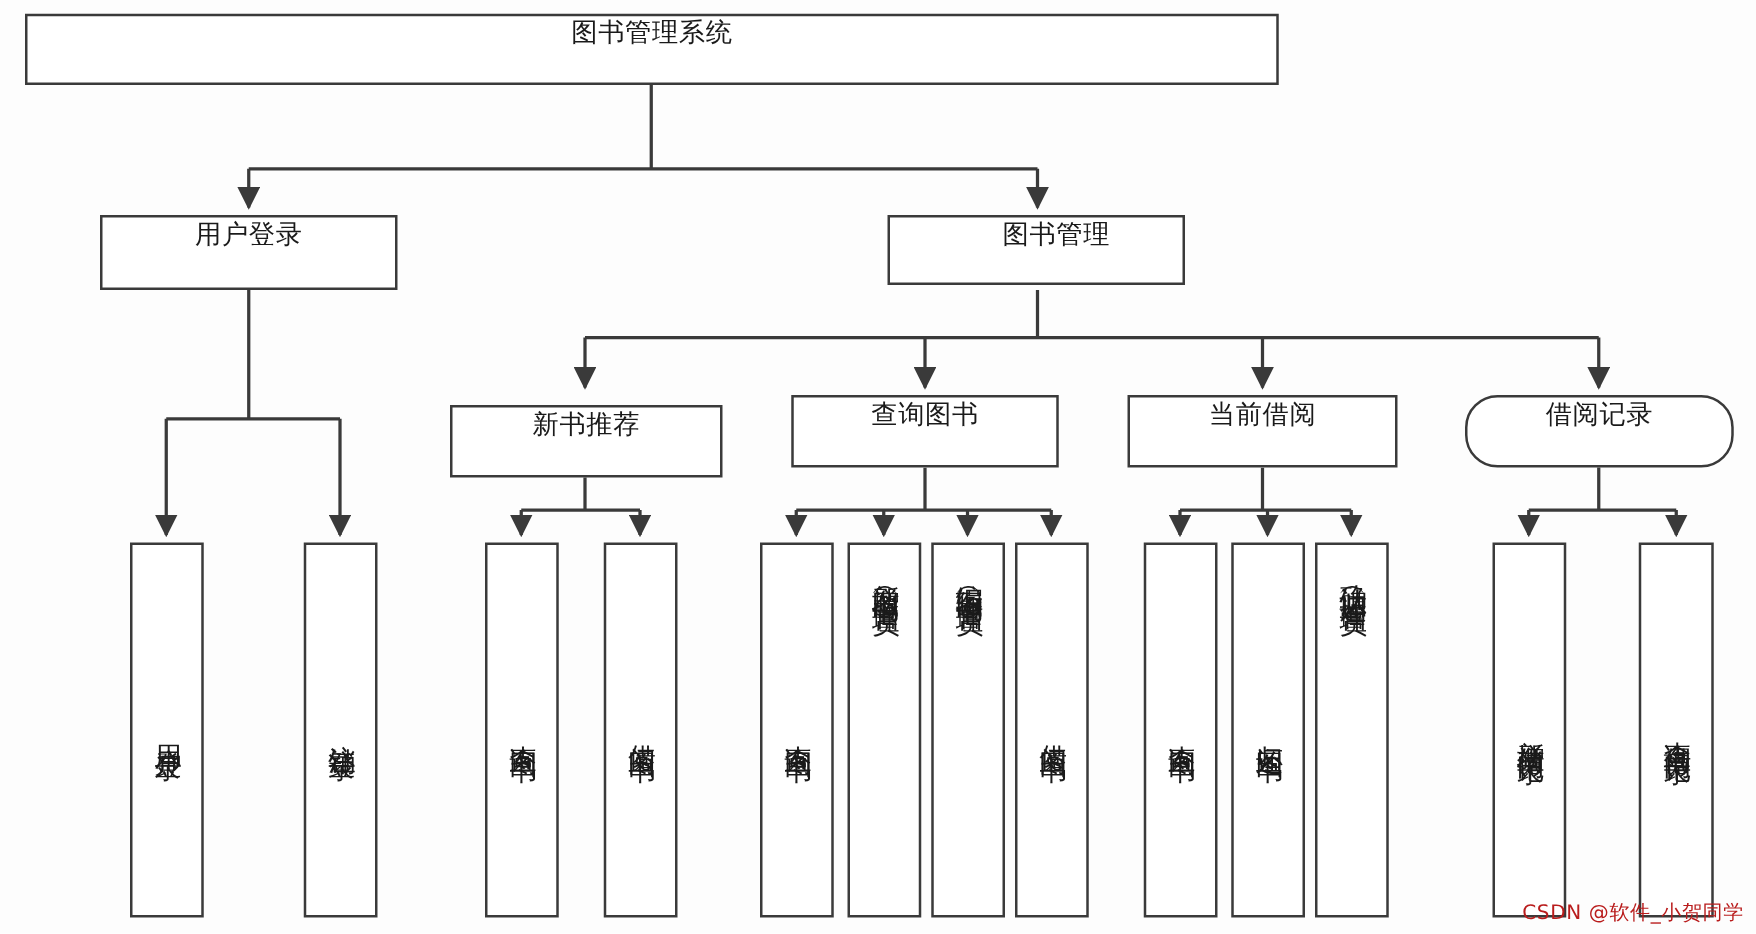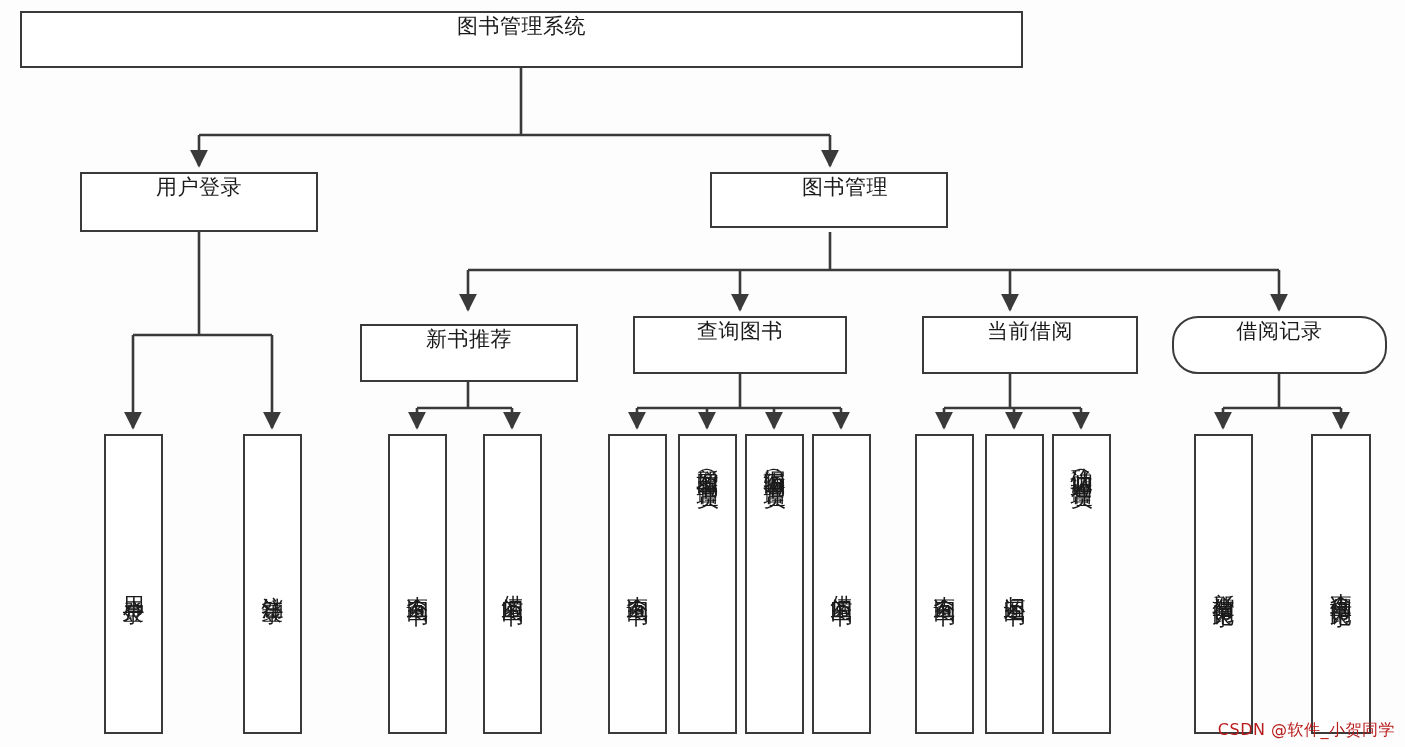--- a/index.html
+++ b/index.html
@@ -129,21 +129,21 @@
   <div class="node" style="left: 710px; top: 172px; width: 238px; height: 56px; padding-left: 32px;">
     <span class="label">图书管理</span>
   </div>
 
   <div class="node" style="left: 360px; top: 324px; width: 218px; height: 58px;">
     <span class="label">新书推荐</span>
   </div>
   <div class="node" style="left: 633px; top: 316px; width: 214px; height: 58px;">
     <span class="label">查询图书</span>
   </div>
-  <div class="node" style="left: 902px; top: 316px; width: 216px; height: 58px; margin-left: 20px;">
+  <div class="node" style="left: 902px; top: 316px; width: 216px; height: 58px;">
     <span class="label">当前借阅</span>
   </div>
   <div class="node" style="left: 1172px; top: 316px; width: 215px; height: 58px; border-radius: 26px;">
     <span class="label">借阅记录</span>
   </div>
 
   <div class="node vert centered" style="left: 104px; top: 434px; width: 59px; height: 300px;">
     <span class="label">用户登录</span>
   </div>
   <div class="node vert centered" style="left: 243px; top: 434px; width: 59px; height: 300px;">

